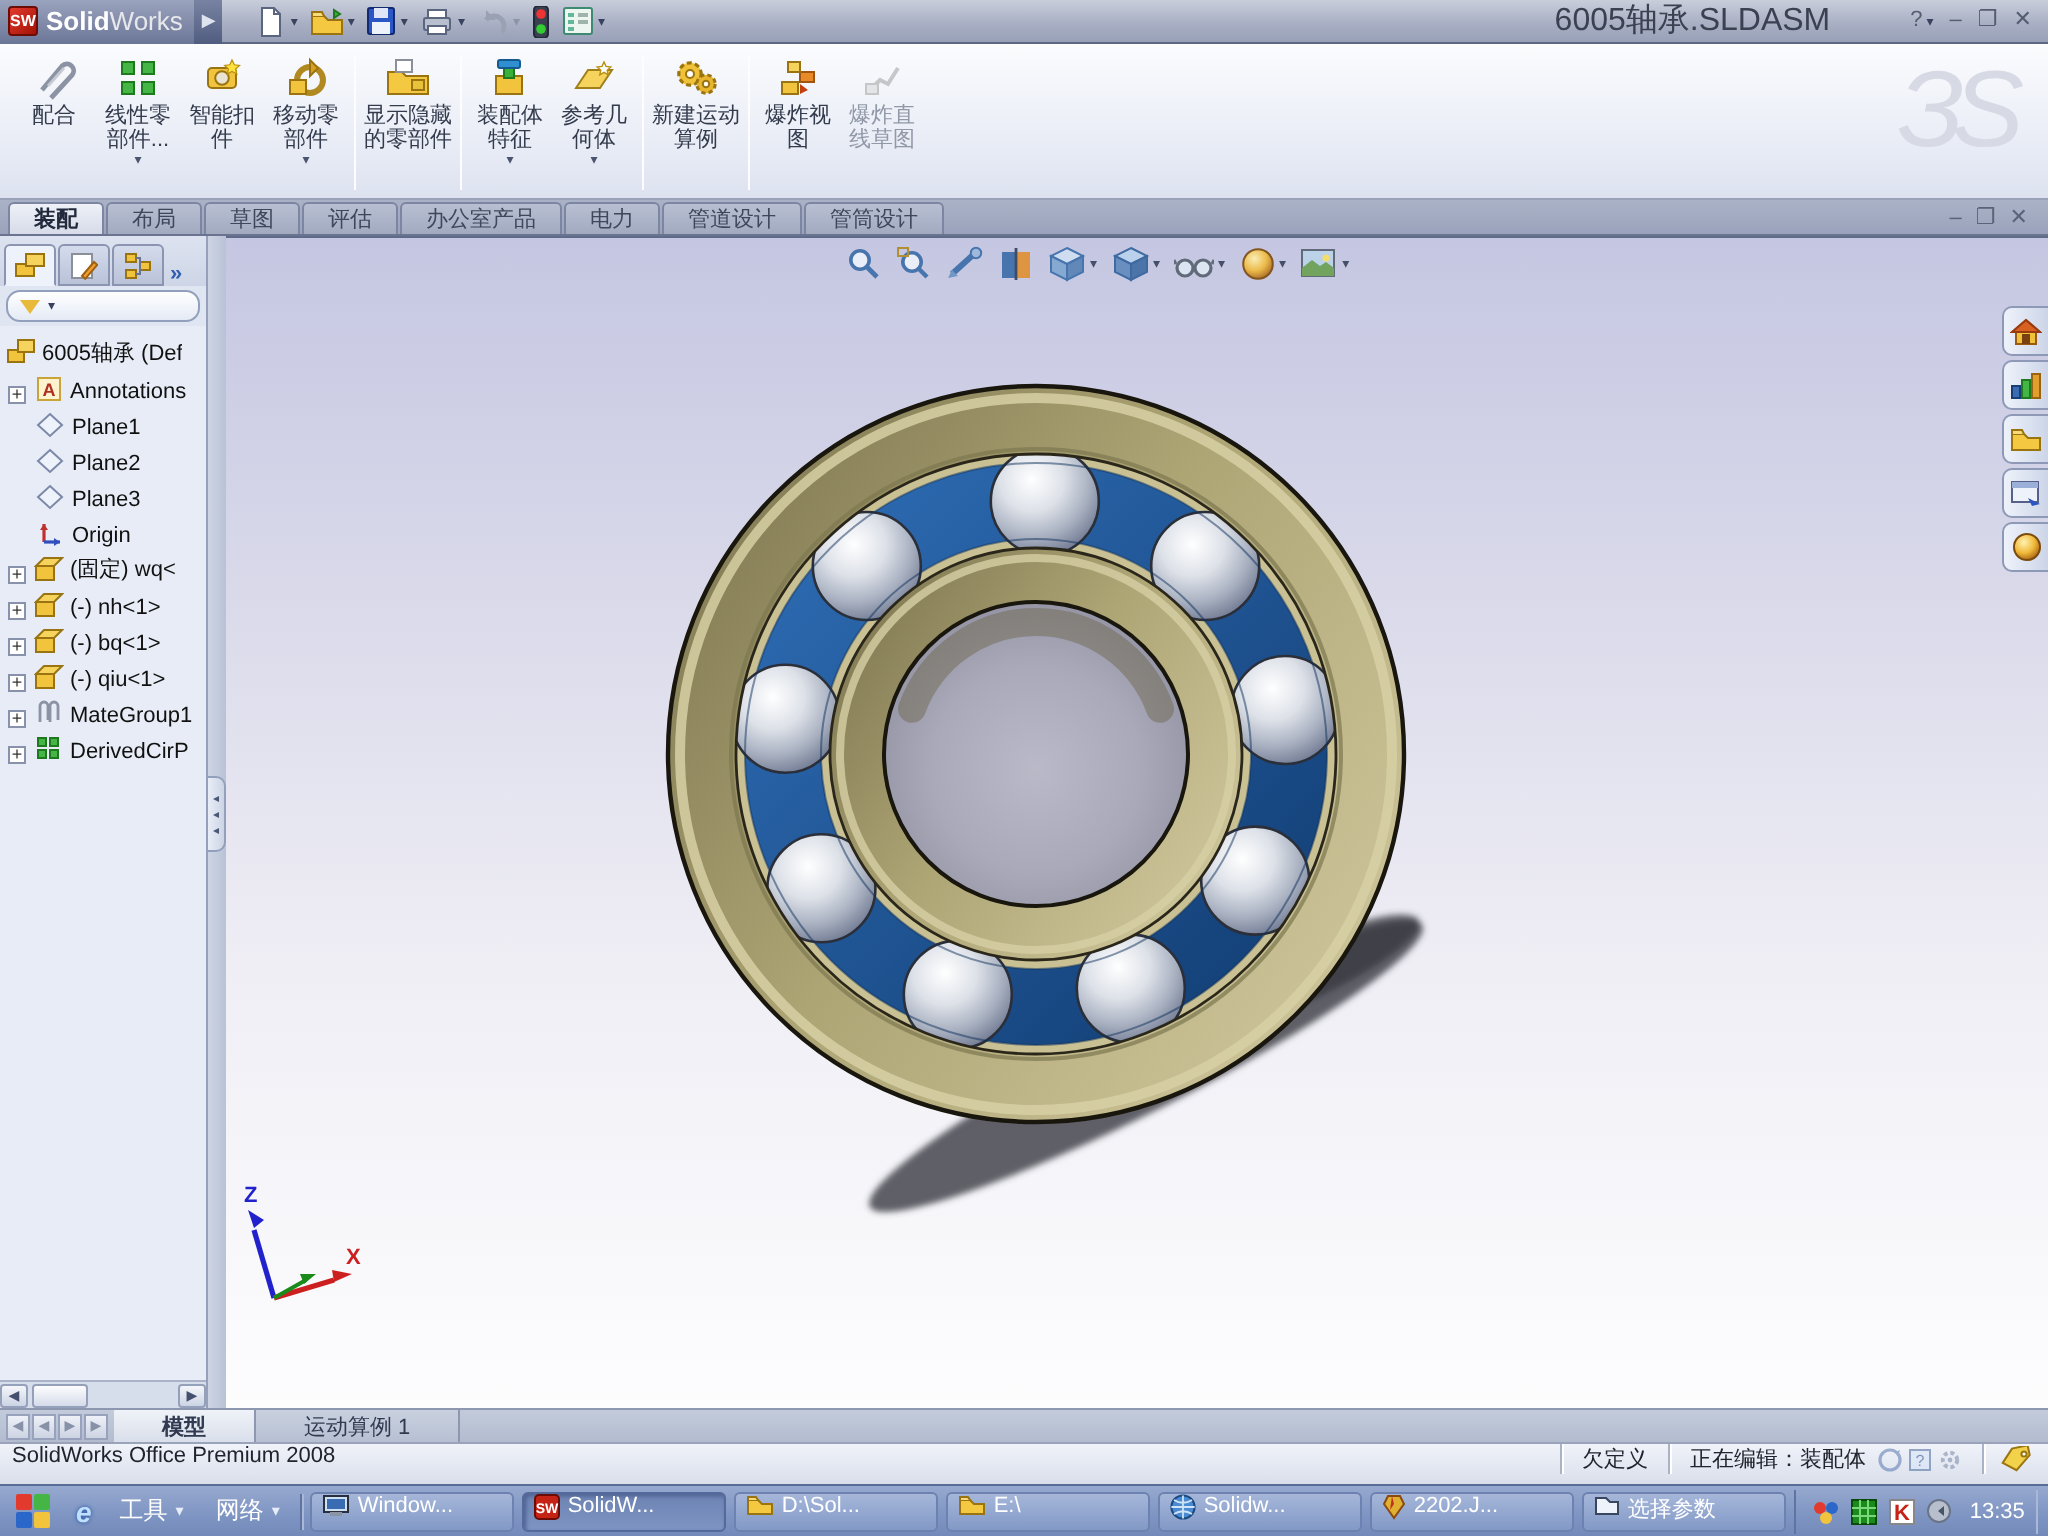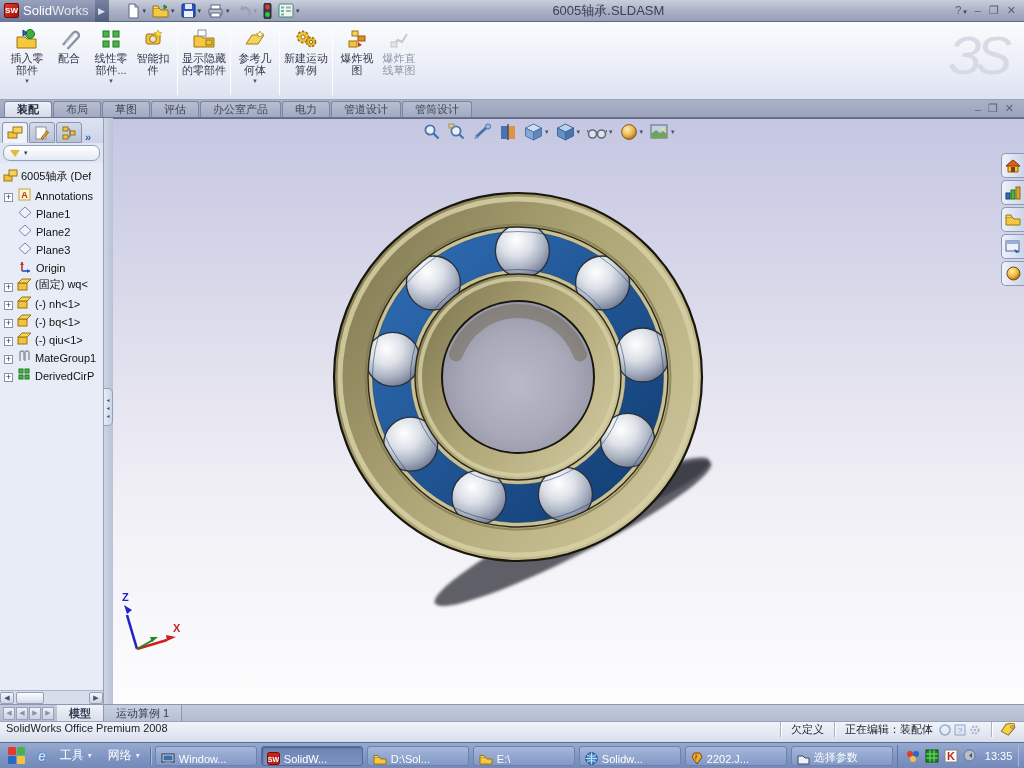--- a/index.html
+++ b/index.html
@@ -10,29 +10,29 @@
   
   .titlebar { height:22px; display:flex; align-items:center;
     background:linear-gradient(#c9cedb, #a9b0c4 55%, #98a0b8);
     border-bottom:1px solid #5d6682; }
   .brandzone { height:22px; display:flex; align-items:center; padding:0 6px 0 4px;
     background:linear-gradient(#9aa3bd, #6b7697); }
   .swcube { width:15px; height:15px; background:linear-gradient(135deg,#e23b2e,#a31205);
     border:1px solid #6d0c04; border-radius:2px; color:#fff; font-size:8px; font-weight:bold;
     display:flex; align-items:center; justify-content:center; margin-right:4px; }
   .brandtext { color:#fff; font-size:13px; }
-  .brandtext b { font-weight:normal; }
+  .brandtext b { font-weight:bold; }
   .brandtext .lite { color:#e8e8ec; font-weight:normal; }
   .brandexp { width:14px; height:22px; background:linear-gradient(#7883a3,#515d80);
     color:#dfe3ee; font-size:9px; display:flex; align-items:center; justify-content:center; }
   .qbar { display:flex; align-items:center; gap:2px; margin-left:14px; }
   .qbtn { display:flex; align-items:center; height:18px; padding:0 2px; border-radius:2px; }
   .dd::after { content:"▾"; font-size:7px; color:#39425e; margin-left:2px; }
   .dd.faded::after { color:#8d94a8; }
-  .titletext { flex:1; text-align:center; color:#3c4152; font-size:13px; padding-right:40px; }
+  .titletext { flex:1; text-align:right; color:#3c4152; font-size:16px; padding-right:40px; }
   .winctl { display:flex; align-items:center; gap:8px; padding-right:8px; color:#555d72; }
   .winctl span { font-size:11px; line-height:1; }
   
   .cmdmgr { position:relative; height:78px; background:linear-gradient(#fbfcfe,#e7ebf5 70%,#dde2f0);
     border-bottom:1px solid #9aa2ba; display:flex; align-items:stretch; padding:2px 0 0 6px; }
   .cmbtn { width:42px; padding-top:3px; display:flex; flex-direction:column; align-items:center;
     color:#333b4d; font-size:11px; line-height:1.1; text-align:center; border-radius:2px; }
   .cmbtn .cmicon { width:24px; height:24px; display:flex; align-items:center; justify-content:center; }
   .cmbtn .cmlabel { margin-top:1px; word-break:break-all; }
   .cmbtn .cmdd { font-size:7px; color:#4a546e; margin-top:1px; }
@@ -96,21 +96,21 @@
   .taskpane { position:absolute; right:0; top:34px; display:flex; flex-direction:column; gap:2px; }
   .tpbtn { width:23px; height:25px; background:linear-gradient(90deg,#eef2fa,#ccd5e8);
     border:1px solid #8d99b6; border-right:none; border-radius:5px 0 0 5px;
     display:flex; align-items:center; justify-content:center; }
   
   .mtabrow { height:17px; background:linear-gradient(#c3cbdb,#b3bccf); display:flex;
     align-items:stretch; border-top:1px solid #8d97b0; font-size:11px; }
   .navbtns { display:flex; align-items:center; gap:1px; padding:0 3px; }
   .navbtn { width:12px; height:13px; background:linear-gradient(#eef1f7,#ccd3e2);
     border:1px solid #98a2bc; font-size:7px; color:#8791a8; display:flex; align-items:center; justify-content:center; }
-  .mtab { padding:0 12px; display:flex; align-items:center; color:#303a50;
+  .mtab { padding:0 24px; display:flex; align-items:center; color:#303a50;
     border-right:1px solid #8d97b0; background:linear-gradient(#c9d1e0,#b7c0d3); }
   .mtab.active { background:linear-gradient(#eff2f8,#d9dfeb); font-weight:bold; }
   
   .statusbar { height:21px; background:linear-gradient(#f0f3f9,#d9dfeb); border-top:1px solid #9aa3ba;
     display:flex; align-items:flex-start; font-size:11px; color:#20242e; }
   .stleft { padding-left:6px; flex:1; }
   .stcell { height:15px; display:flex; align-items:center; padding:0 10px;
     border-left:1px solid #aab2c6; box-shadow:inset 1px 0 0 #fff; }
   .stico { display:flex; gap:3px; opacity:.55; align-items:center; }
   .sttag { padding:0 8px; }
@@ -118,21 +118,21 @@
   .taskbar { height:26px; background:linear-gradient(#96a9cf,#7e94c2 60%,#7389b9);
     border-top:1px solid #5a6c96; display:flex; align-items:center; gap:4px; padding:0 4px; }
   .startflag { width:18px; height:18px; display:grid; grid-template-columns:8px 8px;
     grid-template-rows:8px 8px; gap:1px; margin:0 4px; }
   .startflag i { border-radius:1px; }
   .ie { color:#fff; font-weight:bold; font-style:italic; font-size:14px;
     text-shadow:0 0 2px #1b4fa0; color:#bfe0ff; margin:0 4px; }
   .tbmenu { color:#fff; font-size:12px; display:flex; align-items:center; gap:4px; padding:0 6px; }
   .tbmenu::after { content:"▾"; font-size:8px; color:#e6ecf8; }
   .tbsep { width:1px; height:18px; background:#5f74a3; box-shadow:1px 0 0 #a9b8d8; }
-  .tkbtn { flex:1; max-width:102px; height:20px; border-radius:3px; display:flex; align-items:flex-end;
+  .tkbtn { flex:1; max-width:102px; height:20px; border-radius:3px; display:flex; align-items:flex-start;
     gap:4px; padding:0 5px; color:#fff; font-size:11px; white-space:nowrap; overflow:hidden;
     background:linear-gradient(#a5b6d9,#8299c6); border:1px solid #6d82b0; }
   .tkbtn.active { background:linear-gradient(#6d83b3,#7e94c2); border:1px solid #55699a;
     box-shadow:inset 1px 1px 2px #4d6090; }
   .tray { display:flex; align-items:center; gap:5px; padding:0 6px 0 8px; border-left:1px solid #5f74a3;
     box-shadow:1px 0 0 #a9b8d8; height:22px; }
   .time { color:#fff; font-size:11px; margin-left:3px;text-align:center; }
   .trayball { display:flex; gap:1px; }
   svg { display:block; }
 </style>
@@ -204,31 +204,20 @@
       <span class="dd">?</span>
       <span>–</span>
       <span>❐</span>
       <span>✕</span>
     </div>
   </div>
 
   <div class="cmdmgr">
     <div class="cmbtn">
       <div class="cmicon">
-          <svg width="24" height="22">
-            <path d="M2 9h8l2 2h9v9H2z" fill="#f5c842" stroke="#9a7410"></path>
-            <circle cx="15" cy="6" r="4.5" fill="#3fae3f" stroke="#1d7a1d"></circle>
-            <path d="M8 2l4 3-4 3z" fill="#2b66c9" stroke="#143a80"></path>
-          </svg>
-        </div>
-      <div class="cmlabel">插入零部件</div>
-      <div class="cmdd">▾</div>
-    </div>
-    <div class="cmbtn">
-      <div class="cmicon">
           <svg width="22" height="22">
             <path d="M5 17L15 5a3.4 3.4 0 0 1 5 4.6L9.5 21" fill="none" stroke="#8b93a4" stroke-width="2.4"></path>
             <path d="M8 15l8-9" fill="none" stroke="#c5cad4" stroke-width="1.4"></path>
           </svg>
         </div>
       <div class="cmlabel">配合</div>
     </div>
     <div class="cmbtn">
       <div class="cmicon">
           <svg width="22" height="22">
@@ -244,32 +233,54 @@
     <div class="cmbtn">
       <div class="cmicon">
           <svg width="22" height="22">
             <rect x="4" y="6" width="14" height="10" rx="2" fill="#f2c33c" stroke="#9a7410"></rect>
             <circle cx="11" cy="11" r="3.4" fill="#e8e3d2" stroke="#9a7410"></circle>
             <path d="M16 2l1.2 2.4 2.6.3-2 1.8.6 2.5-2.4-1.3-2.3 1.3.5-2.5-1.9-1.8 2.6-.3z" fill="#ffe23c" stroke="#b89010" stroke-width=".6"></path>
           </svg>
         </div>
       <div class="cmlabel">智能扣件</div>
     </div>
+    <div class="cmbtn">
+      <div class="cmicon">
+          <svg width="22" height="22">
+            <circle cx="13" cy="12" r="6.5" fill="none" stroke="#b08a20" stroke-width="3"></circle>
+            <rect x="3" y="12" width="8" height="7" fill="#f2c33c" stroke="#9a7410"></rect>
+            <path d="M13 2l4 4-4 4z" fill="#d8a020" stroke="#9a7410"></path>
+          </svg>
+        </div>
+      <div class="cmlabel">移动零部件</div>
+      <div class="cmdd">▾</div>
+    </div>
     <div class="cmsep"></div>
     <div class="cmbtn" style="width:46px">
       <div class="cmicon">
           <svg width="24" height="22">
             <path d="M2 8h7l2 2h11v9H2z" fill="#f5c842" stroke="#9a7410"></path>
             <rect x="6" y="2" width="8" height="6" fill="#fff" stroke="#8a8f9a"></rect>
             <rect x="14" y="12" width="6" height="5" fill="#e8c23a" stroke="#9a7410"></rect>
           </svg>
         </div>
       <div class="cmlabel">显示隐藏的零部件</div>
     </div>
     <div class="cmsep"></div>
+    <div class="cmbtn">
+      <div class="cmicon">
+          <svg width="22" height="22">
+            <rect x="4" y="10" width="13" height="9" fill="#f2c33c" stroke="#9a7410"></rect>
+            <rect x="8" y="2" width="5" height="9" fill="#39b039" stroke="#1d7a1d"></rect>
+            <rect x="5" y="2" width="11" height="4" rx="1" fill="#2f8fd0" stroke="#145a90"></rect>
+          </svg>
+        </div>
+      <div class="cmlabel">装配体特征</div>
+      <div class="cmdd">▾</div>
+    </div>
     <div class="cmbtn">
       <div class="cmicon">
           <svg width="24" height="22">
             <path d="M3 16l6-9h12l-6 9z" fill="#f6d35c" stroke="#a08018"></path>
             <path d="M17 3l1 2.2 2.4.3-1.8 1.6.5 2.3-2.1-1.2-2.1 1.2.5-2.3-1.8-1.6 2.4-.3z" fill="#fff" stroke="#b89010" stroke-width=".7"></path>
           </svg>
         </div>
       <div class="cmlabel">参考几何体</div>
       <div class="cmdd">▾</div>
     </div>

